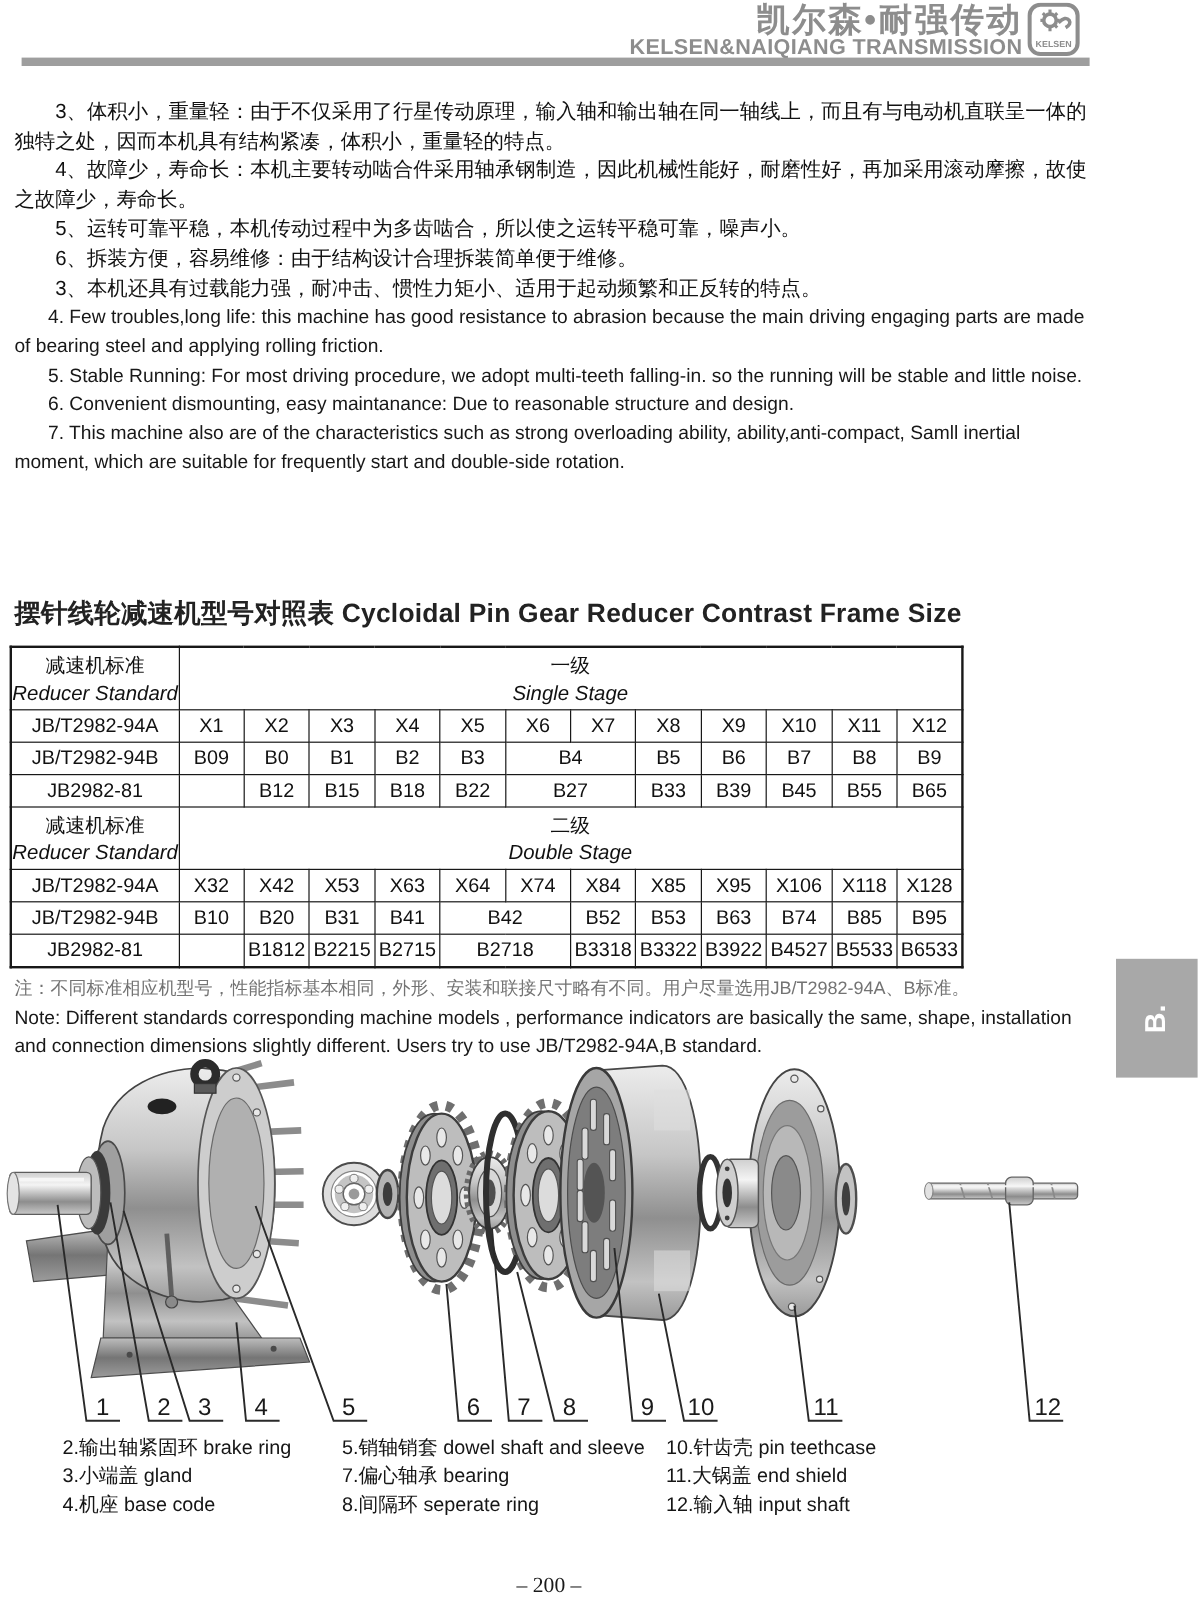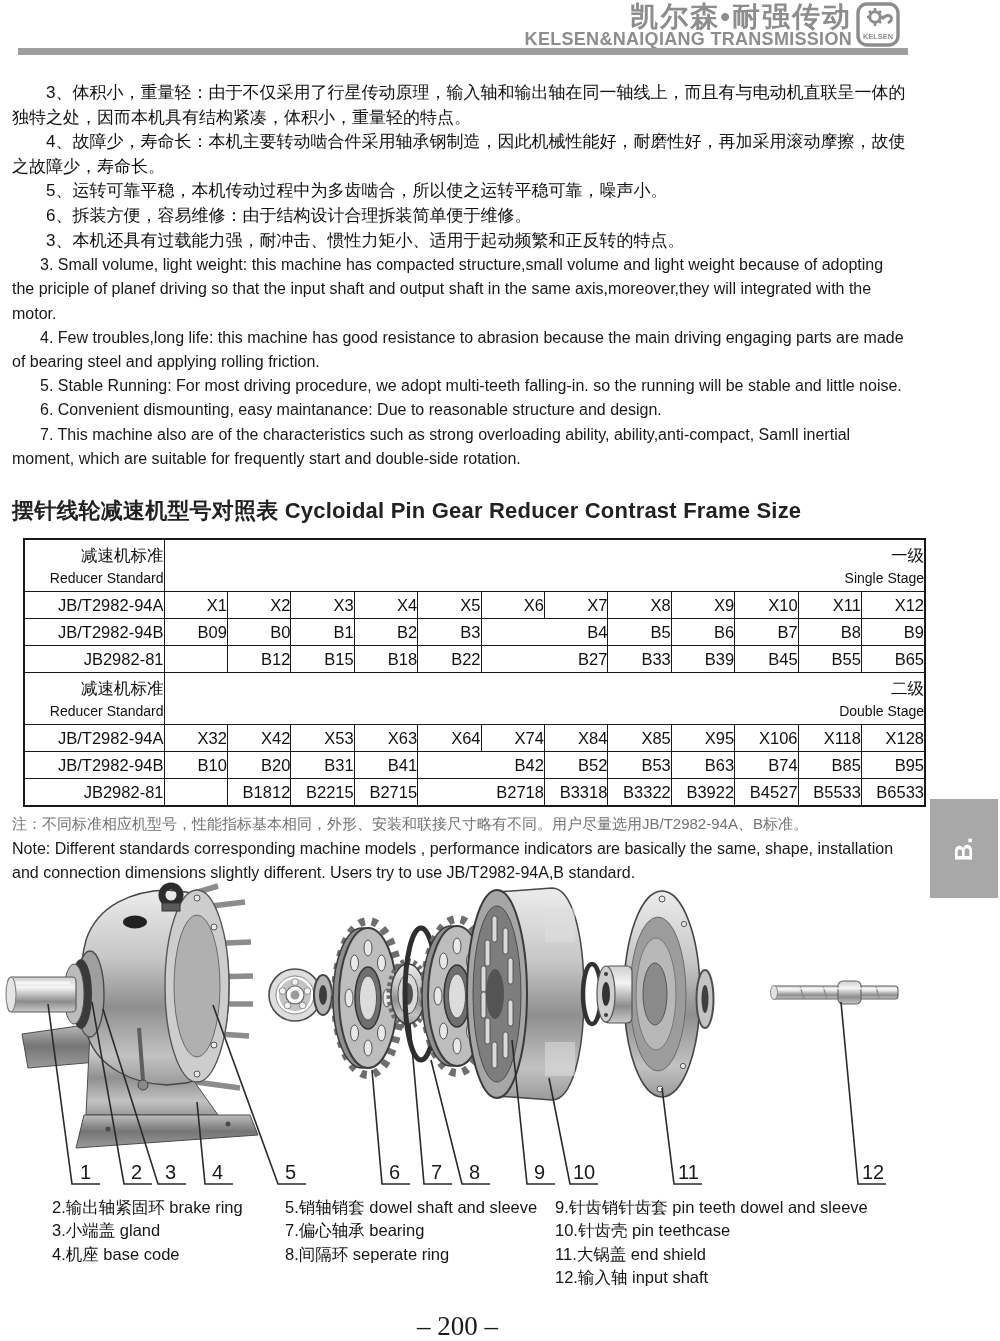--- a/index.html
+++ b/index.html
@@ -15,26 +15,26 @@
 
   
   .features{position:absolute;top:81px;left:12px;width:897px;}
   .features p.zh{margin:0;font-size:17px;line-height:24.6px;text-indent:2em;color:#111;}
   .features p.en{margin:0;font-size:16px;line-height:24.2px;text-indent:28px;color:#181818;}
 
   .section-title{position:absolute;top:496px;left:12px;font-size:22px;font-weight:bold;color:#222;
                  letter-spacing:.2px;}
 
   
-  .ctable{position:absolute;top:538px;left:23px;width:903px;border-collapse:collapse;
-          table-layout:fixed;text-align:right;}
+  .ctable{position:absolute;top:538px;left:8px;width:795px;border-collapse:collapse;
+          table-layout:fixed;text-align:center;}
   .ctable td{border:1.6px solid #181818;padding:0;font-size:16.5px;height:26px;color:#111;}
   .ctable{border:2.6px solid #181818;}
   .ctable .h-cn{font-size:16.5px;line-height:24px;}
-  .ctable .h-en{font-size:14px;line-height:22px;}
+  .ctable .h-en{font-size:17px;line-height:22px;font-style:italic;}
   .ctable .hdr td{height:51px;}
 
   
   .note{position:absolute;top:811px;left:12px;width:900px;}
   .note .zh{margin:0;font-size:15px;line-height:26px;color:#737373;}
   .note .en{margin:0;font-size:16px;line-height:23.5px;color:#181818;}
 
   
   .side-tab{position:absolute;top:799px;left:930px;width:68px;height:99px;background:#a8a8a8;
             display:flex;align-items:center;justify-content:center;}
@@ -44,21 +44,21 @@
   .diagram{position:absolute;top:882px;left:0;}
 
   
   .parts-col{position:absolute;width:260px;}
   .parts-col p{margin:0;font-size:16.5px;line-height:23.4px;color:#151515;white-space:nowrap;}
   .pc1{top:1196px;left:52px;}
   .pc2{top:1196px;left:285px;width:290px;}
   .pc3{top:1196px;left:555px;width:360px;}
 
   .page-num{position:absolute;top:1311px;left:0;width:915px;text-align:center;
-            font-family:"Liberation Serif","DejaVu Serif",serif;font-size:27px;color:#1a1a1a;}
+            font-family:"Liberation Serif","DejaVu Serif",serif;font-size:18px;color:#1a1a1a;}
 </style>
 </head>
 <body>
 
 <div class="page">
 
   <div class="brand">
     <div class="brand-cn">凯尔森•耐强传动</div>
     <div class="brand-en">KELSEN&amp;NAIQIANG TRANSMISSION</div>
   </div>
@@ -79,21 +79,20 @@
     <text x="22" y="37" text-anchor="middle" font-size="7.4" font-weight="bold" fill="#8d8d8d">KELSEN</text>
   </svg>
   <div class="header-bar"></div>
 
   <div class="features">
     <p class="zh">3、体积小，重量轻：由于不仅采用了行星传动原理，输入轴和输出轴在同一轴线上，而且有与电动机直联呈一体的独特之处，因而本机具有结构紧凑，体积小，重量轻的特点。</p>
     <p class="zh">4、故障少，寿命长：本机主要转动啮合件采用轴承钢制造，因此机械性能好，耐磨性好，再加采用滚动摩擦，故使之故障少，寿命长。</p>
     <p class="zh">5、运转可靠平稳，本机传动过程中为多齿啮合，所以使之运转平稳可靠，噪声小。</p>
     <p class="zh">6、拆装方便，容易维修：由于结构设计合理拆装简单便于维修。</p>
     <p class="zh">3、本机还具有过载能力强，耐冲击、惯性力矩小、适用于起动频繁和正反转的特点。</p>
-    <p class="en">3. Small volume, light weight: this machine has compacted structure,small volume and light weight because of adopting the priciple of planef driving so that the input shaft and output shaft in the same axis,moreover,they will integrated with the motor.</p>
     <p class="en">4. Few troubles,long life: this machine has good resistance to abrasion because the main driving engaging parts are made of bearing steel and applying rolling friction.</p>
     <p class="en">5. Stable Running: For most driving procedure, we adopt multi-teeth falling-in. so the running will be stable and little noise.</p>
     <p class="en">6. Convenient dismounting, easy maintanance: Due to reasonable structure and design.</p>
     <p class="en">7. This machine also are of the characteristics such as strong overloading ability, ability,anti-compact, Samll inertial moment, which are suitable for frequently start and double-side rotation.</p>
   </div>
 
   <div class="section-title">摆针线轮减速机型号对照表 Cycloidal Pin Gear Reducer Contrast Frame Size</div>
 
   <table class="ctable">
     <colgroup>
@@ -430,21 +429,20 @@
     <p>2.输出轴紧固环 brake ring</p>
     <p>3.小端盖 gland</p>
     <p>4.机座 base code</p>
   </div>
   <div class="parts-col pc2">
     <p>5.销轴销套 dowel shaft and sleeve</p>
     <p>7.偏心轴承 bearing</p>
     <p>8.间隔环 seperate ring</p>
   </div>
   <div class="parts-col pc3">
-    <p>9.针齿销针齿套 pin teeth dowel and sleeve</p>
     <p>10.针齿壳 pin teethcase</p>
     <p>11.大锅盖 end shield</p>
     <p>12.输入轴 input shaft</p>
   </div>
 
   <div class="page-num">– 200 –</div>
 
 </div>
 
 </body></html>

